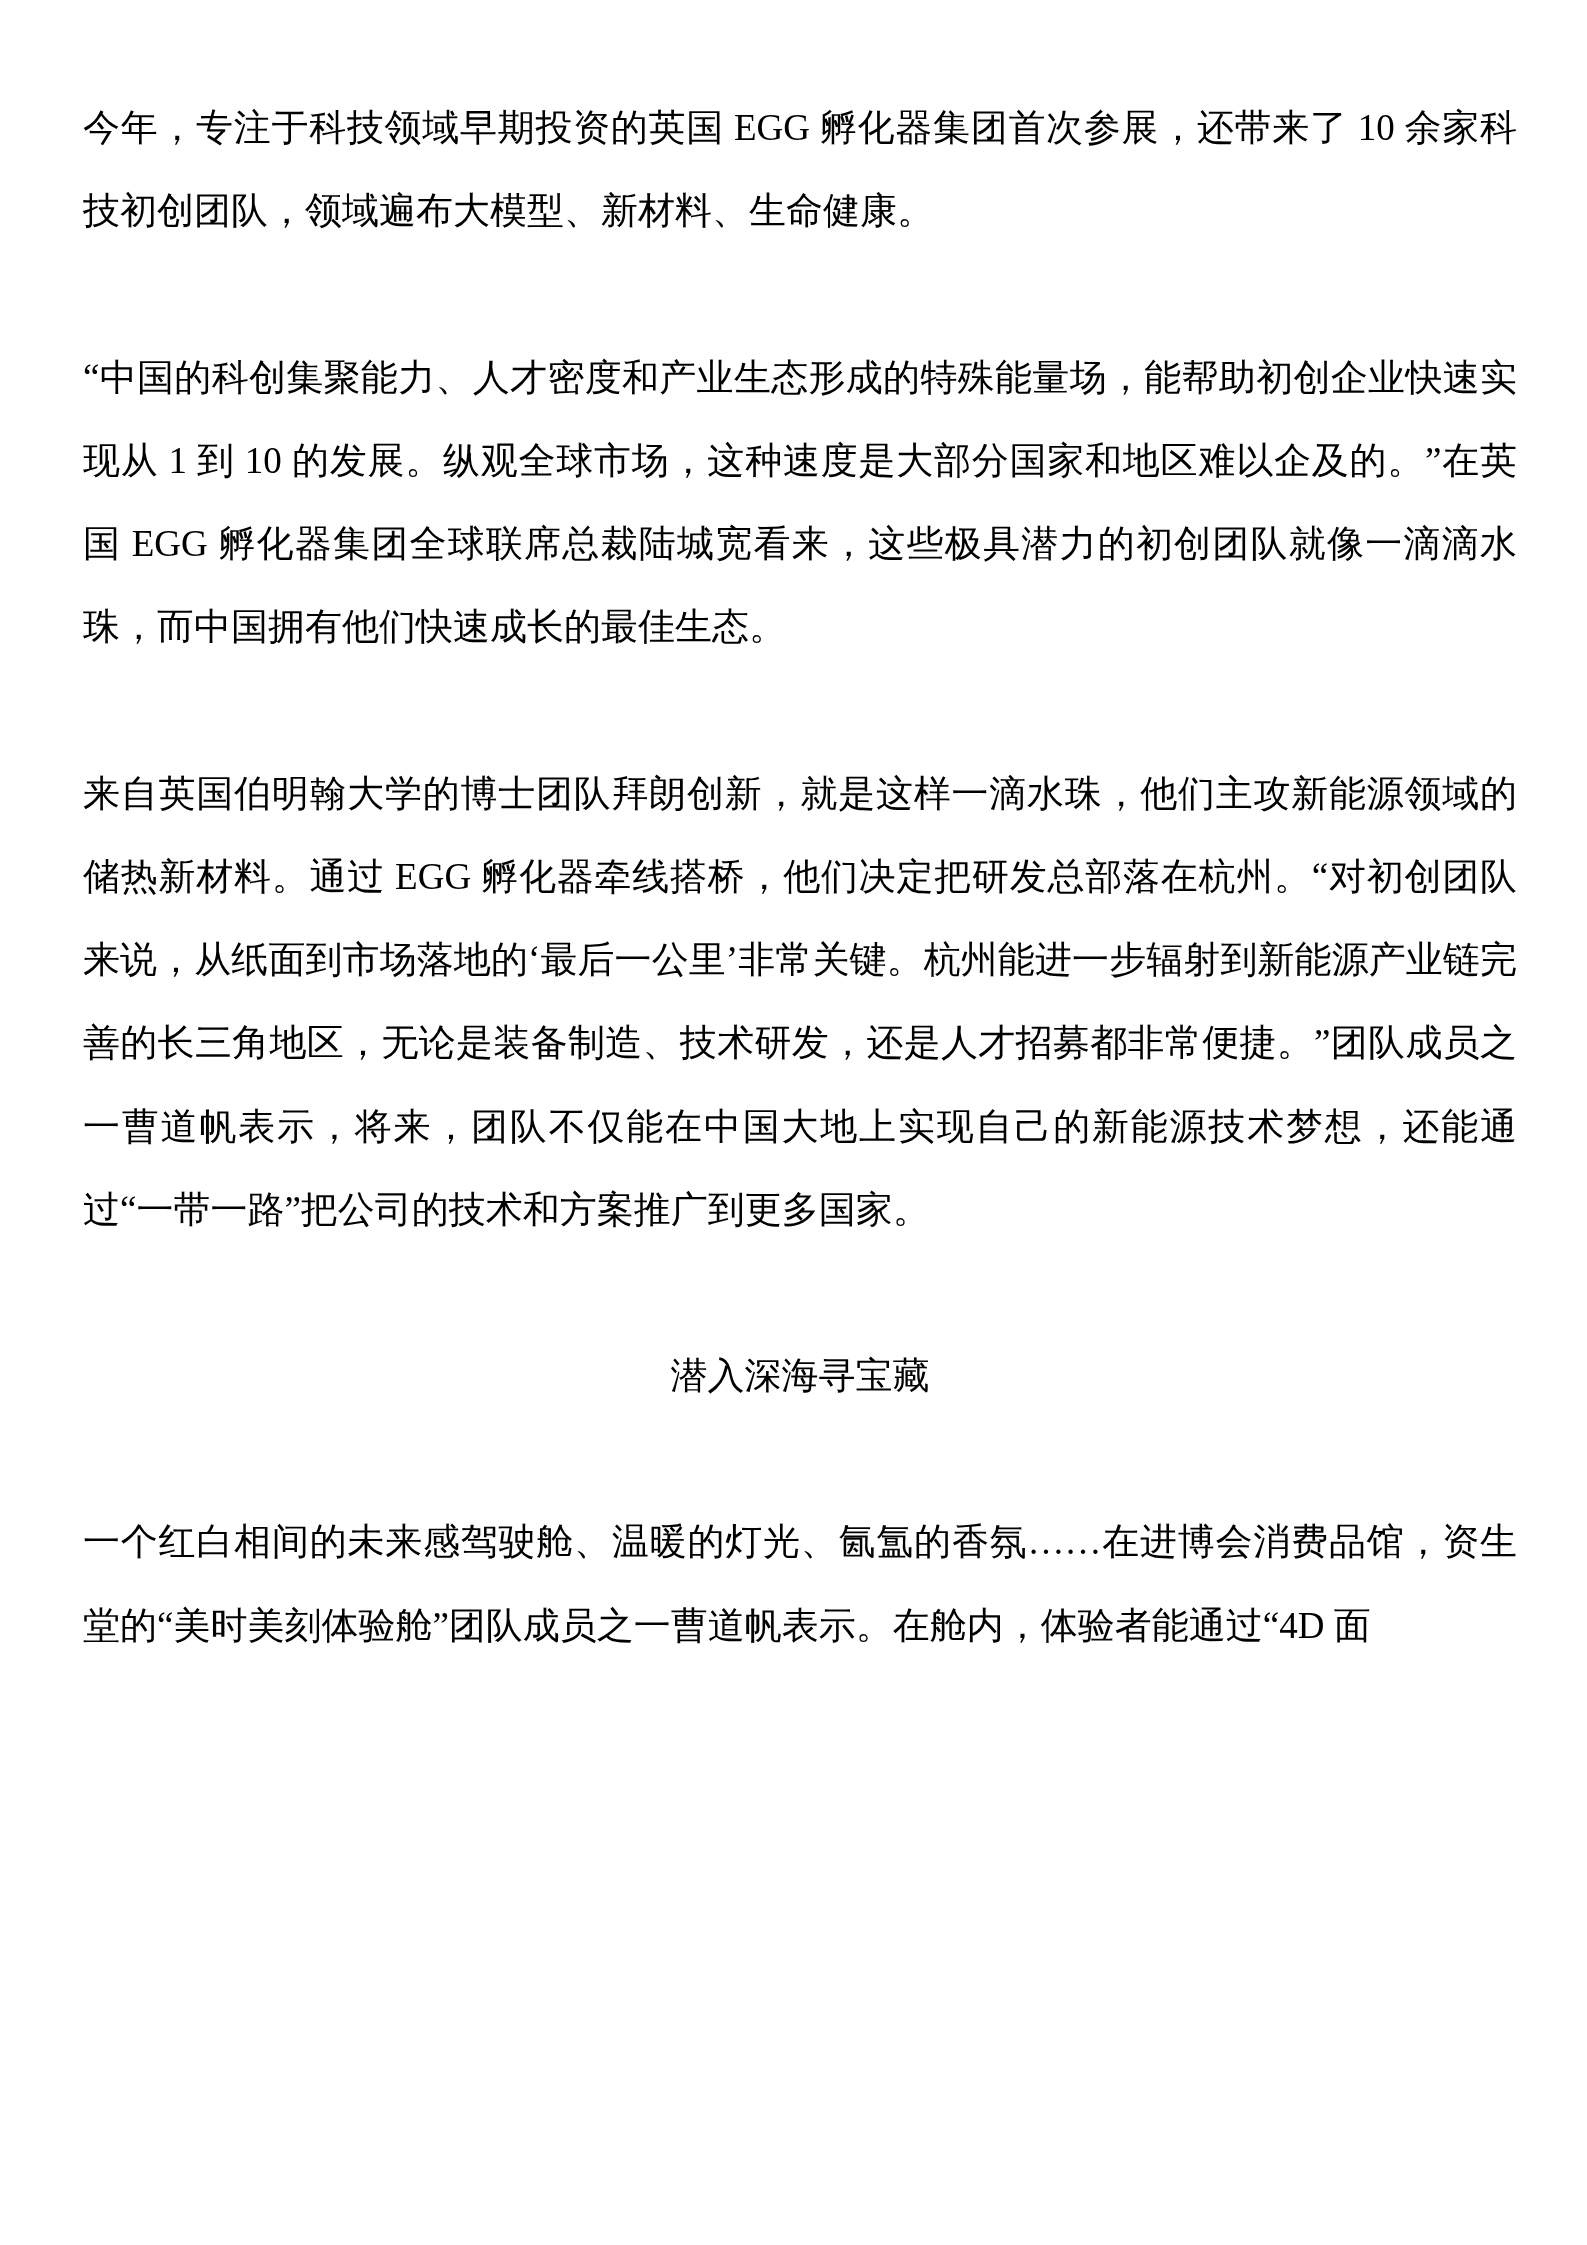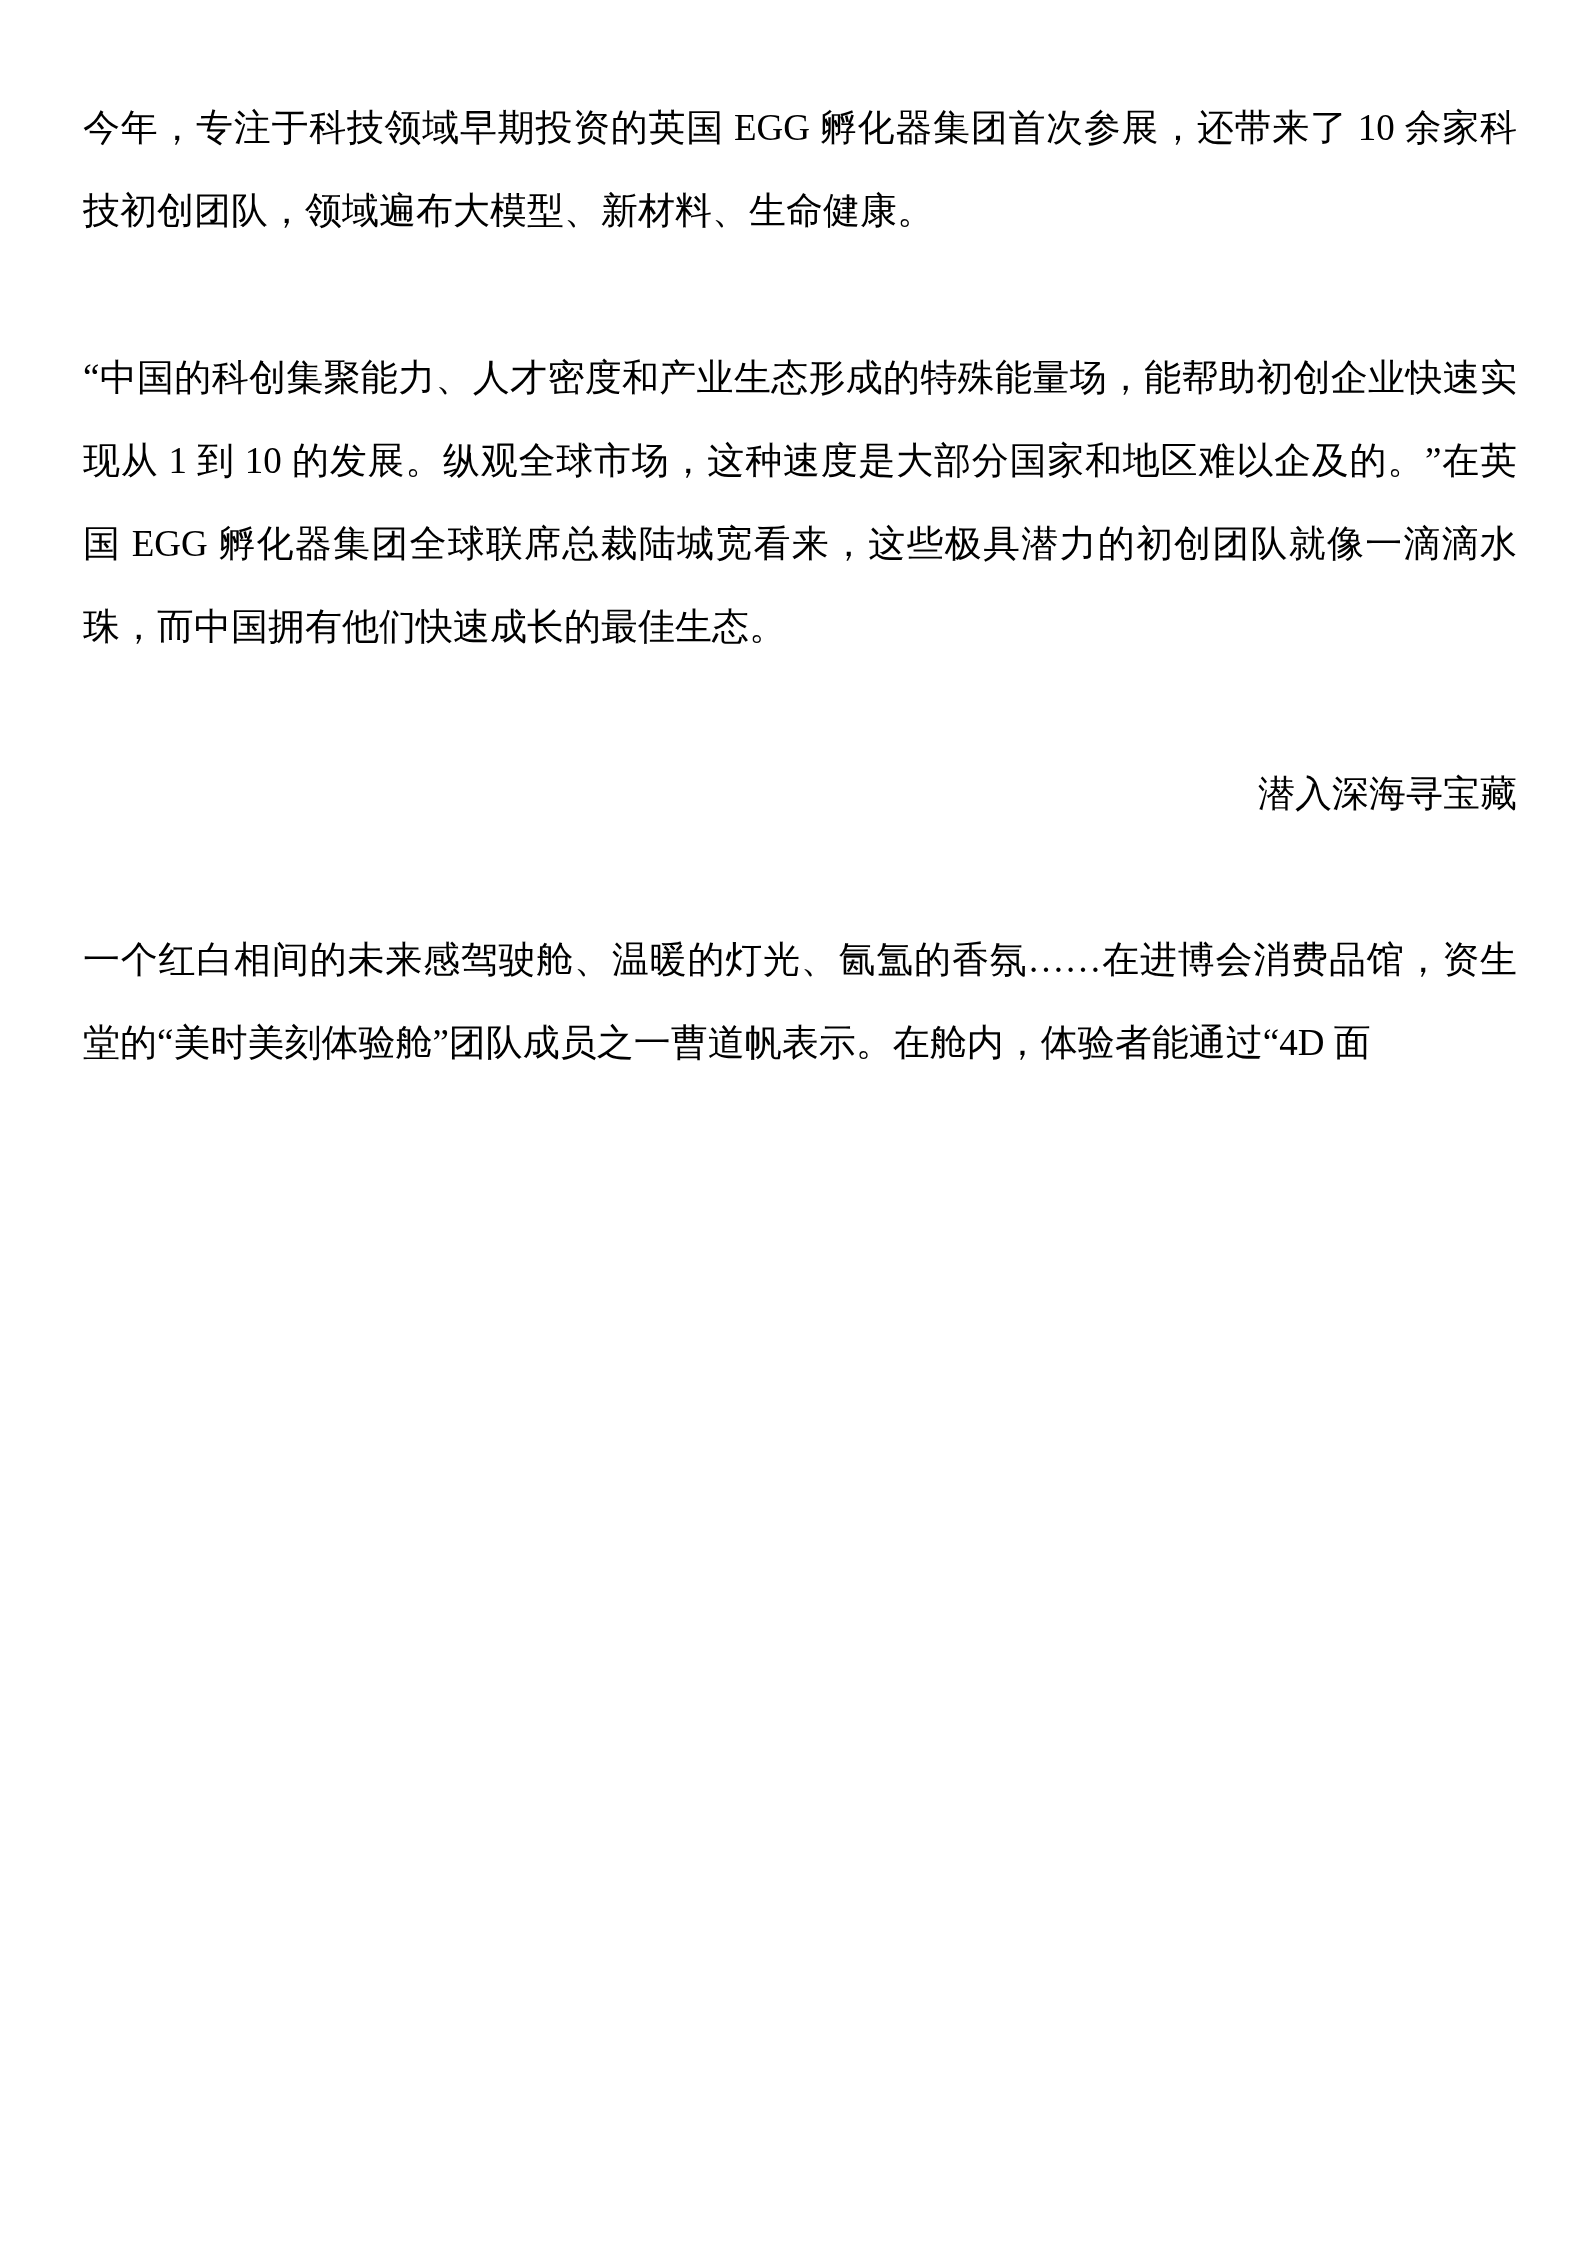--- a/index.html
+++ b/index.html
@@ -27,31 +27,32 @@
     font-size: 37px;
     line-height: 2.25;            
     margin: 0 0 83px 8px;           
     text-align: justify;
     text-justify: inter-ideograph;
     word-break: break-all;
     color: #000000;
   }
 
   .doc-block.heading {
-    text-align: right;             
+    text-align: center;             
     font-weight: normal;
   }
 </style>
 </head>
 <body>
 
 <div class="doc-page">
   <p class="doc-block">今年，专注于科技领域早期投资的英国 EGG 孵化器集团首次参展，还带来了 10 余家科技初创团队，领域遍布大模型、新材料、生命健康。</p>
 
   <p class="doc-block">“中国的科创集聚能力、人才密度和产业生态形成的特殊能量场，能帮助初创企业快速实现从 1 到 10 的发展。纵观全球市场，这种速度是大部分国家和地区难以企及的。”在英国 EGG 孵化器集团全球联席总裁陆城宽看来，这些极具潜力的初创团队就像一滴滴水珠，而中国拥有他们快速成长的最佳生态。</p>
 
+  <p class="doc-block">来自英国伯明翰大学的博士团队拜朗创新，就是这样一滴水珠，他们主攻新能源领域的储热新材料。通过 EGG 孵化器牵线搭桥，他们决定把研发总部落在杭州。“对初创团队来说，从纸面到市场落地的‘最后一公里’非常关键。杭州能进一步辐射到新能源产业链完善的长三角地区，无论是装备制造、技术研发，还是人才招募都非常便捷。”团队成员之一曹道帆表示，将来，团队不仅能在中国大地上实现自己的新能源技术梦想，还能通过“一带一路”把公司的技术和方案推广到更多国家。</p>
 
   <p class="doc-block heading">潜入深海寻宝藏</p>
 
 
 
   <p class="doc-block">一个红白相间的未来感驾驶舱、温暖的灯光、氤氲的香氛……在进博会消费品馆，资生堂的“美时美刻体验舱”团队成员之一曹道帆表示。在舱内，体验者能通过“4D 面</p>
 </div>
 
 </body></html>

